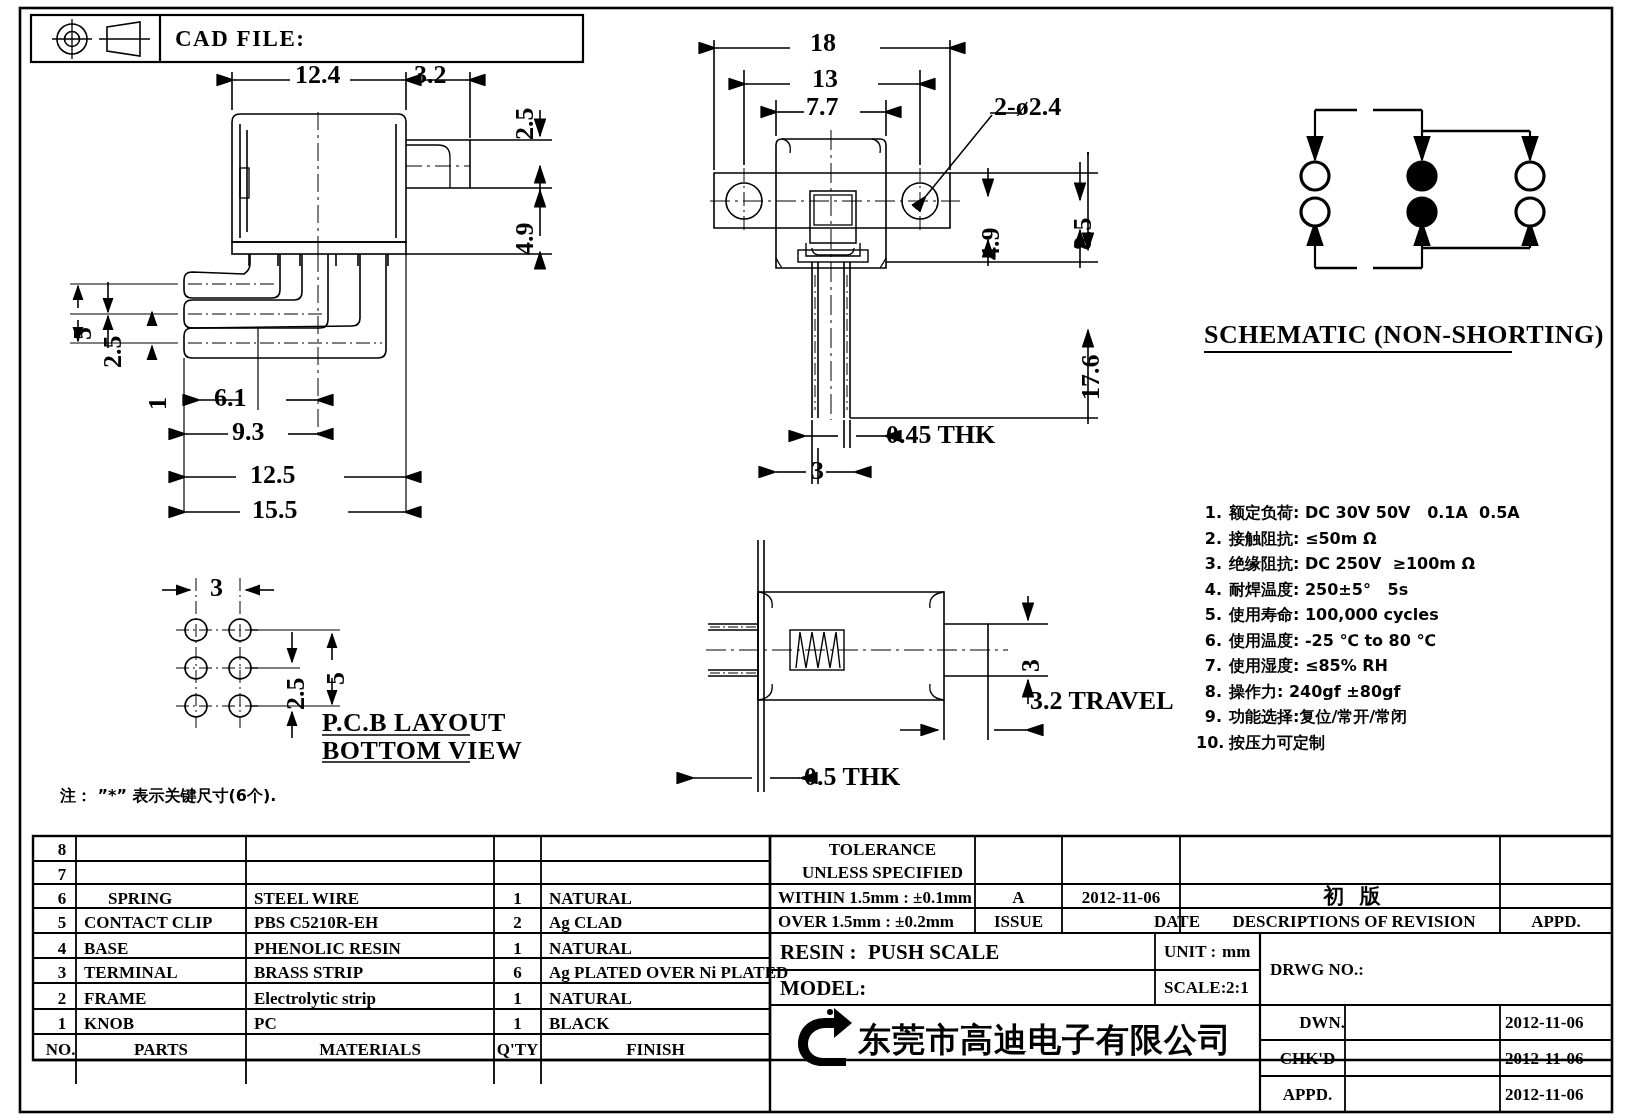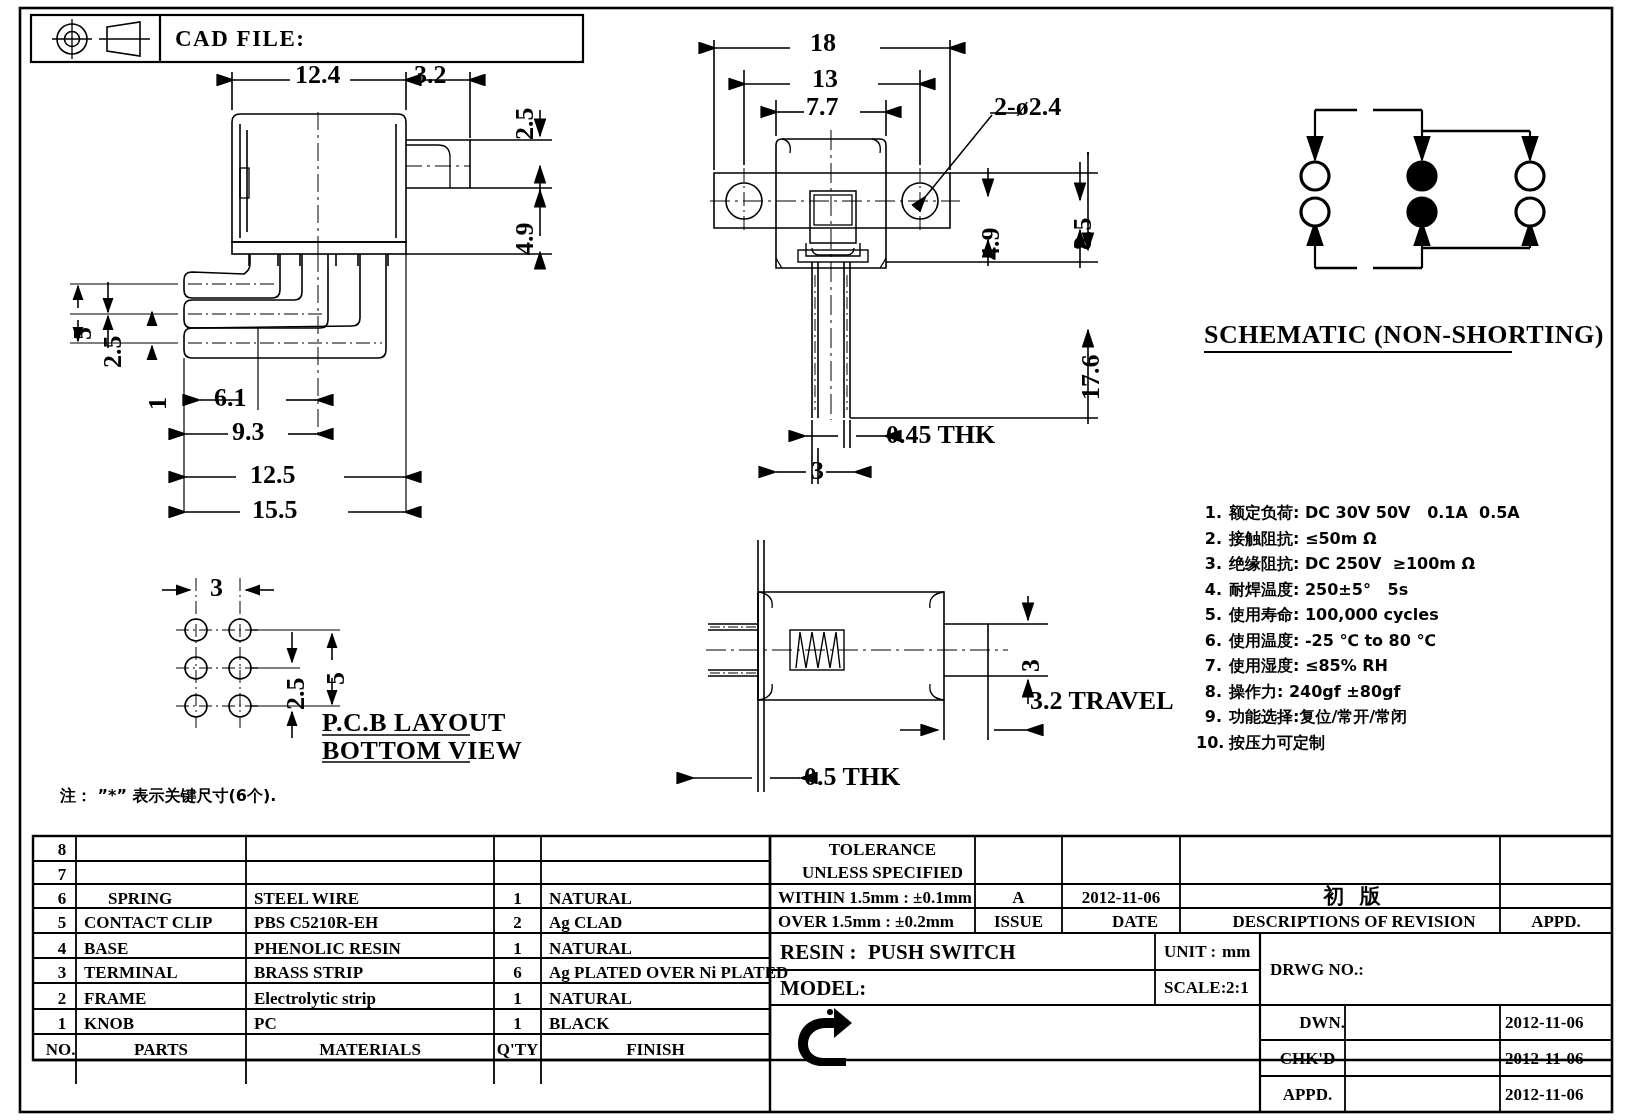--- a/index.html
+++ b/index.html
@@ -477,34 +477,35 @@
 <div class="tcell" style="left:494px;top:1041px;width:47px;text-align:center;">Q'TY</div>
 <div class="tcell" style="left:541px;top:1041px;width:229px;text-align:center;">FINISH</div>
 
 <div class="tcell" style="left:790px;top:841px;width:185px;text-align:center;">TOLERANCE</div>
 <div class="tcell" style="left:790px;top:864px;width:185px;text-align:center;">UNLESS  SPECIFIED</div>
 <div class="tcell" style="left:778px;top:889px;">WITHIN 1.5mm : ±0.1mm</div>
 <div class="tcell" style="left:778px;top:913px;">OVER 1.5mm : ±0.2mm</div>
 <div class="tcell" style="left:975px;top:889px;width:87px;text-align:center;">A</div>
 <div class="tcell" style="left:975px;top:913px;width:87px;text-align:center;">ISSUE</div>
 <div class="tcell" style="left:1062px;top:889px;width:118px;text-align:center;">2012-11-06</div>
-<div class="tcell" style="left:1112px;top:913px;width:138px;text-align:left;">DATE</div>
+<div class="tcell" style="left:1062px;top:913px;width:138px;text-align:right;">DATE</div>
 <div class="tcell cn" style="left:1180px;top:886px;width:348px;text-align:center;font-size:21px;letter-spacing:4px;">初 版</div>
 <div class="tcell" style="left:1180px;top:913px;width:348px;text-align:center;">DESCRIPTIONS OF REVISION</div>
 <div class="tcell" style="left:1500px;top:913px;width:112px;text-align:center;">APPD.</div>
 
 <div class="tcell" style="left:780px;top:942px;font-size:21px;">RESIN :</div>
-<div class="tcell" style="left:868px;top:942px;font-size:21px;">PUSH SWITCH</div>
+<div class="tcell" style="left:868px;top:942px;font-size:21px;">PUSH SCALE</div>
 <div class="tcell" style="left:780px;top:978px;font-size:21px;">MODEL:</div>
 <div class="tcell" style="left:1164px;top:943px;">UNIT :</div>
 <div class="tcell" style="left:1222px;top:943px;">mm</div>
 <div class="tcell" style="left:1164px;top:979px;">SCALE:</div>
 <div class="tcell" style="left:1226px;top:979px;">2:1</div>
 <div class="tcell" style="left:1270px;top:961px;">DRWG NO.:</div>
 <div class="tcell" style="left:1270px;top:1014px;width:75px;text-align:right;">DWN.</div>
 <div class="tcell" style="left:1505px;top:1014px;">2012-11-06</div>
 <div class="tcell" style="left:1270px;top:1050px;width:75px;text-align:center;">CHK'D</div>
 <div class="tcell" style="left:1505px;top:1050px;">2012-11-06</div>
 <div class="tcell" style="left:1270px;top:1086px;width:75px;text-align:center;">APPD.</div>
 <div class="tcell" style="left:1505px;top:1086px;">2012-11-06</div>
 
+<div id="company" style="left:858px;top:1018px;">东莞市高迪电子有限公司</div>
 
 </div>
 
 </body></html>

